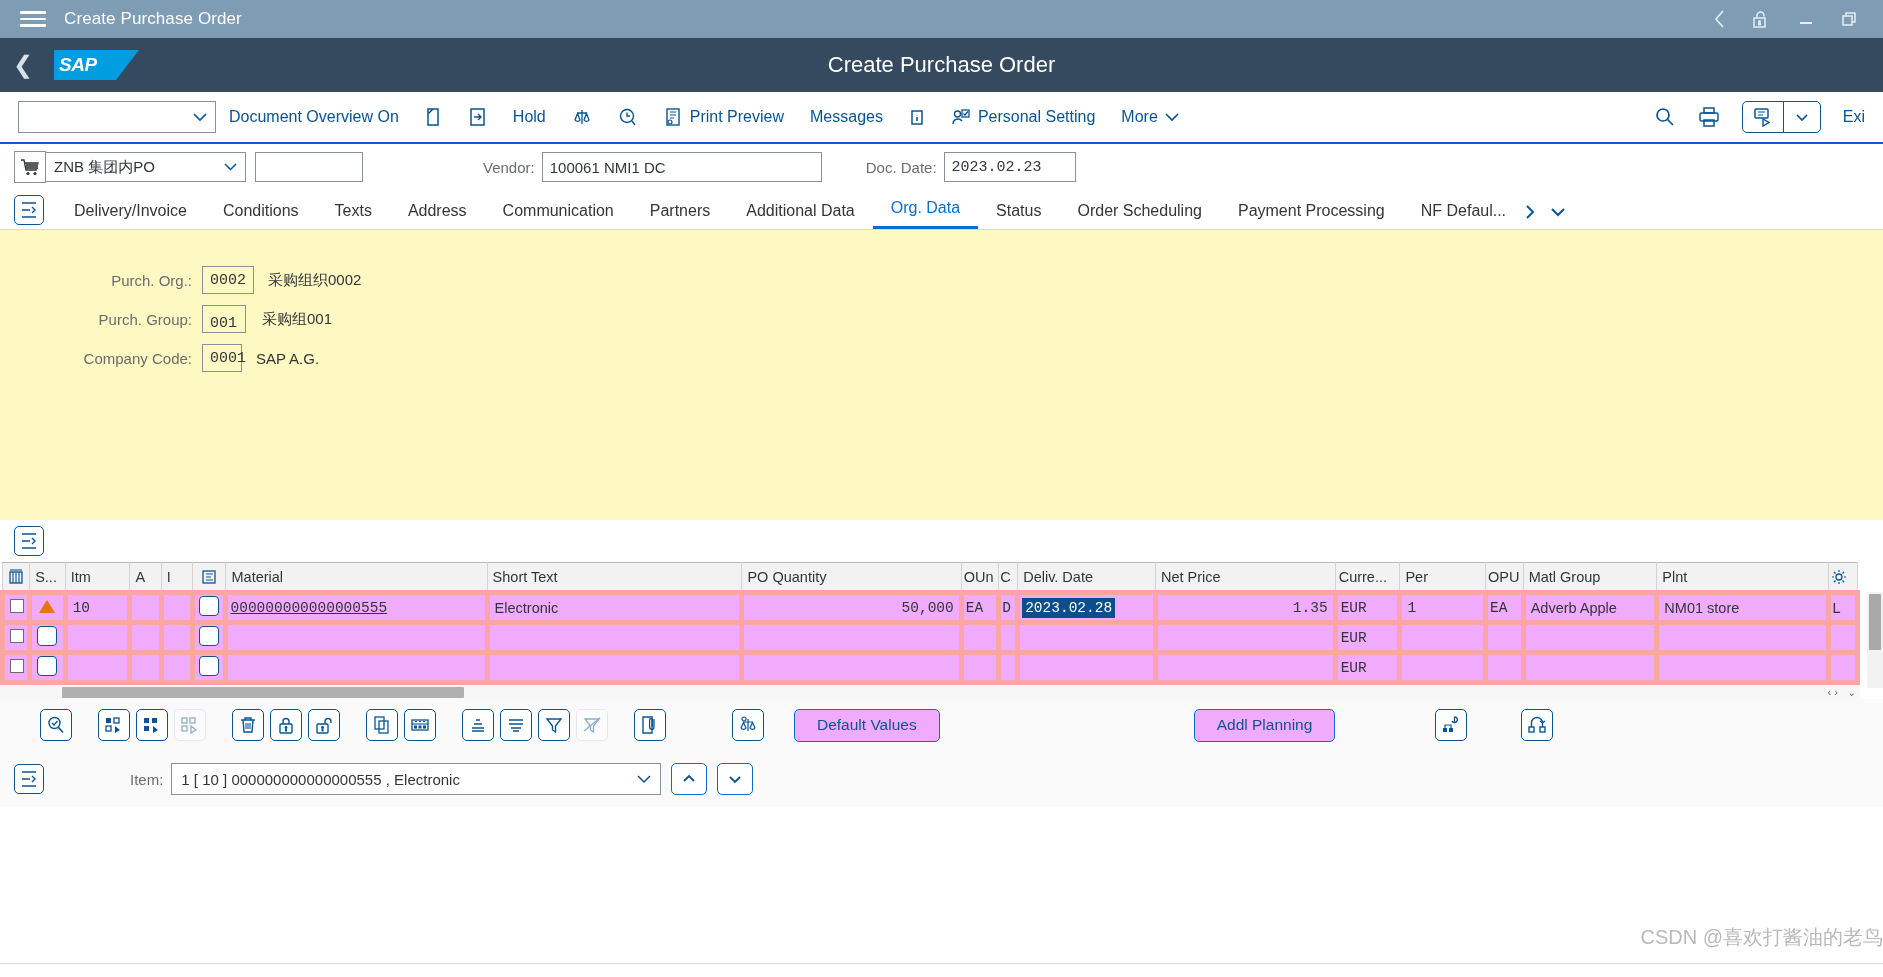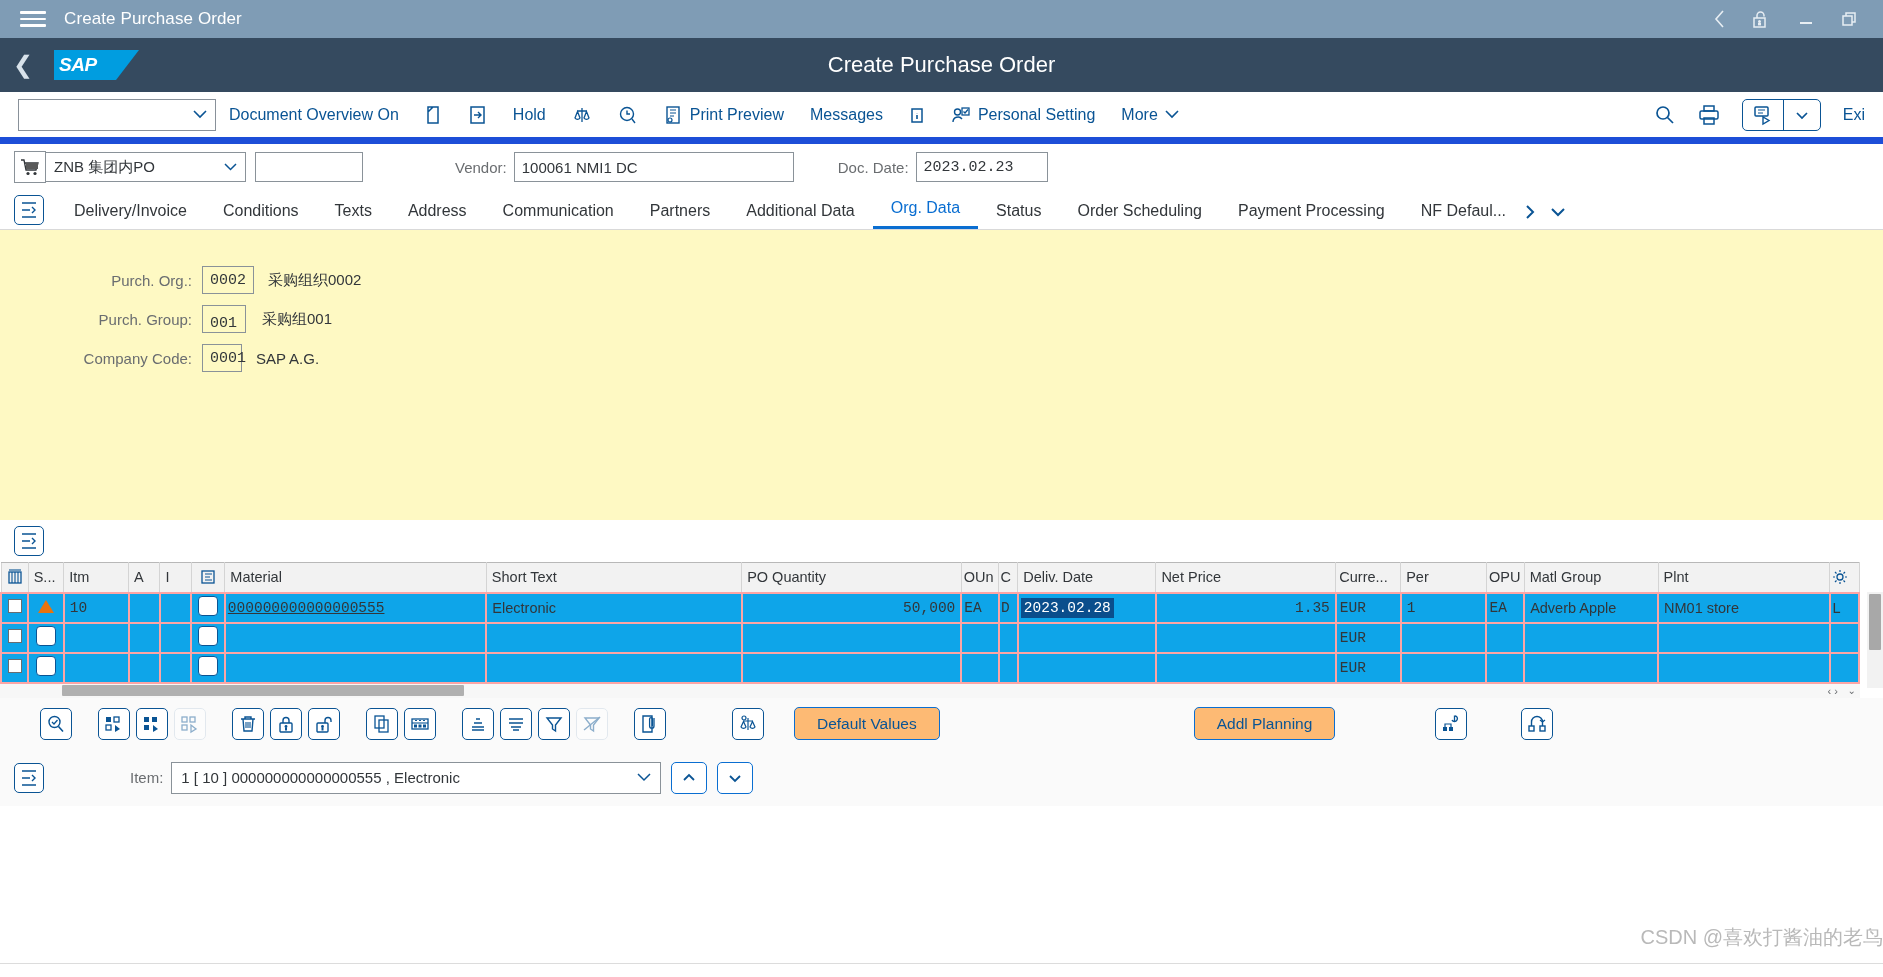--- a/index.html
+++ b/index.html
@@ -42,21 +42,21 @@
     border-style: solid; border-width: 30px 23px 0 0; border-color: #009de0 transparent transparent transparent;
   }
   .sap-logo span { font-weight: bold; font-size: 19px; color: #fff; font-style: italic;
     letter-spacing: -0.5px; z-index: 2; }
   .shell-title { position: absolute; left: 0; right: 0; text-align: center;
     font-size: 22px; color: #fff; pointer-events: none; }
 
   
   .toolbar {
     height: 52px; background: #ffffff; display: flex; align-items: center;
-    padding: 16px 18px; gap: 0px; border-bottom: 7px solid #1d4ed8; text-align: center;
+    padding: 16px 18px; gap: 0px; border-bottom: 2px solid #1d4ed8; text-align: center;
   }
   .tb-select {
     width: 198px; height: 32px; border: 1px solid #89919a; background: #fff;
     display: flex; align-items: center; justify-content: flex-end; padding-right: 8px;
     cursor: pointer;
   }
   .tb-item {
     color: #0a5494; font-size: 16px; padding: 0 13px; cursor: pointer;
     display: flex; align-items: center; gap: 7px; white-space: nowrap; height: 36px;
   }
@@ -110,22 +110,22 @@
   .grid-topbtn { padding: 6px 0 6px 14px; }
   .grid-sqbtn { width: 30px; height: 30px; border: 1px solid #0a5494; border-radius: 5px;
     display:flex; align-items:center; justify-content:center; cursor:pointer; background:#fff;}
   table.items { border-collapse: collapse; width: 1860px; table-layout: fixed; font-size: 14.5px;}
   table.items th {
     background: #f2f2f2; border: 1px solid #d4d4d4; border-top: 1px solid #b8b8b8;
     font-weight: normal; color: #32363a; text-align: left; padding: 5px 5px;
     height: 30px; font-size: 14.5px;
   }
   table.items td {
-    border: 2px solid #fca5a5; height: 30px; padding: 2px 5px; color: #32363a;
-    background: #0ea5e9; white-space: nowrap; overflow: hidden;
+    border: 5px solid #fca5a5; height: 30px; padding: 2px 5px; color: #32363a;
+    background: #f0abfc; white-space: nowrap; overflow: hidden;
   }
   td.num, th.num { text-align: right; }
   td.mono { font-family: "Liberation Mono", monospace; }
   td.shade { background: #ebebeb; }
   .chk { width: 14px; height: 14px; border: 1px solid #6a6d70; background: #fff;
     display: inline-block; cursor: pointer;}
   .rndbox { width: 20px; height: 20px; border: 1px solid #0a5494; border-radius: 4px;
     display: inline-block; background:#fff; cursor:pointer;}
   .tri { width: 0; height: 0; border-left: 8px solid transparent; border-right: 8px solid transparent;
     border-bottom: 13px solid #e9730c; display:inline-block;}
@@ -141,21 +141,21 @@
   .hscroll .arrows { position: absolute; left: 205px; color:#6a6d70; font-size: 11px;}
 
   
   .actionbar { display: flex; align-items: center; height: 52px; padding-left: 40px;
     background: #fafafa; gap: 0; }
   .ibtn { width: 32px; height: 32px; border: 1px solid #0a5494; border-radius: 5px;
     display:flex; align-items:center; justify-content:center; cursor:pointer;
     background:#fff; margin-right: 6px; }
   .ibtn.disabled { border-color: #c6d4e1; opacity: .45; }
   .gap { width: 20px; }
-  .tbtn { height: 33px; border: 1px solid #0a6ed1; border-radius: 5px; background:#fdba74;
+  .tbtn { height: 33px; border: 1px solid #0a6ed1; border-radius: 5px; background:#f0abfc;
     color: #0a5494; font-size: 15.5px; padding: 0 22px; cursor: pointer;
     display:flex; align-items:center; justify-content:center;
     font-family: "Liberation Sans", sans-serif; }
 
   
   .footer { display: flex; align-items: center; height: 56px; padding-left: 14px;
     background: #fafafa; gap: 0; }
   .ft-lbl { margin-left: 86px; font-size: 15px; color: #6a6d70; margin-right: 8px; }
   .ft-select { width: 490px; height: 32px; border: 1px solid #8a9299; background:#fff;
     display: flex; align-items: center; justify-content: space-between; padding: 0 9px;
@@ -351,21 +351,21 @@
       </svg>
   </div>
   <div class="po-select">
     <span>ZNB 集团内PO</span>
     <svg width="13" height="8" viewBox="0 0 13 8">
         <path d="M1 1 L6.5 6.5 L12 1" stroke="#0a5494" stroke-width="1.5" fill="none"></path>
       </svg>
   </div>
   <div class="po-blank"></div>
 
-  <span class="fld-label" style="margin-left:92px;">Vendor:</span>
+  <span class="fld-label" style="margin-left:120px;">Vendor:</span>
   <div class="fld-box" style="width:280px;">
     <span>100061 NMI1 DC</span>
   </div>
 
   <span class="fld-label" style="margin-left:44px;">Doc. Date:</span>
   <div class="fld-box" style="width:132px;font-family:'Liberation Mono',monospace;">
     <span>2023.02.23</span>
   </div>
 </div>
 

